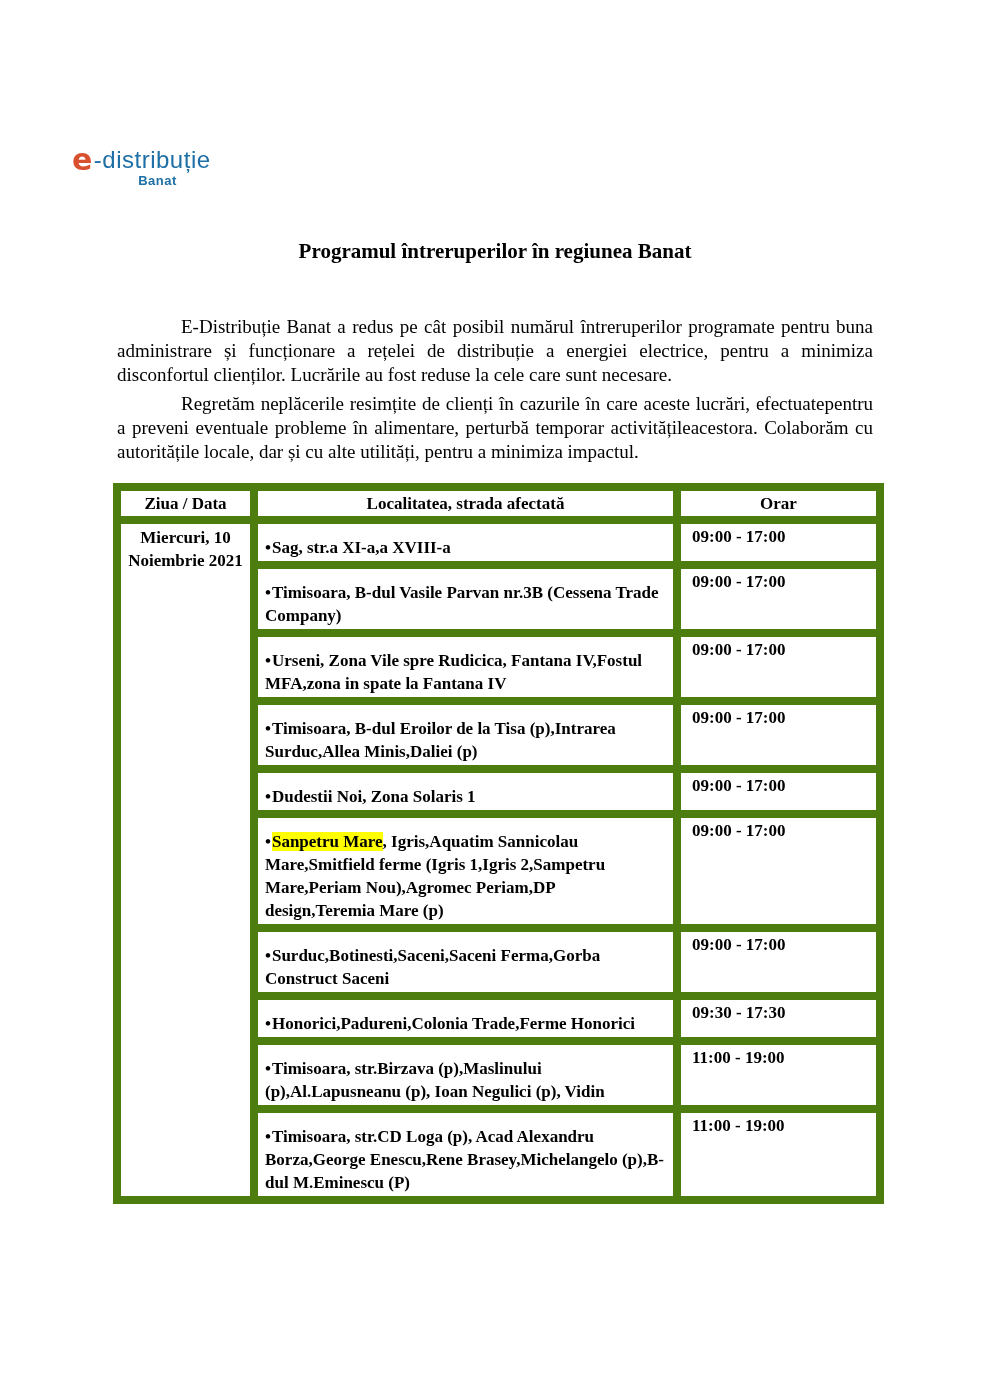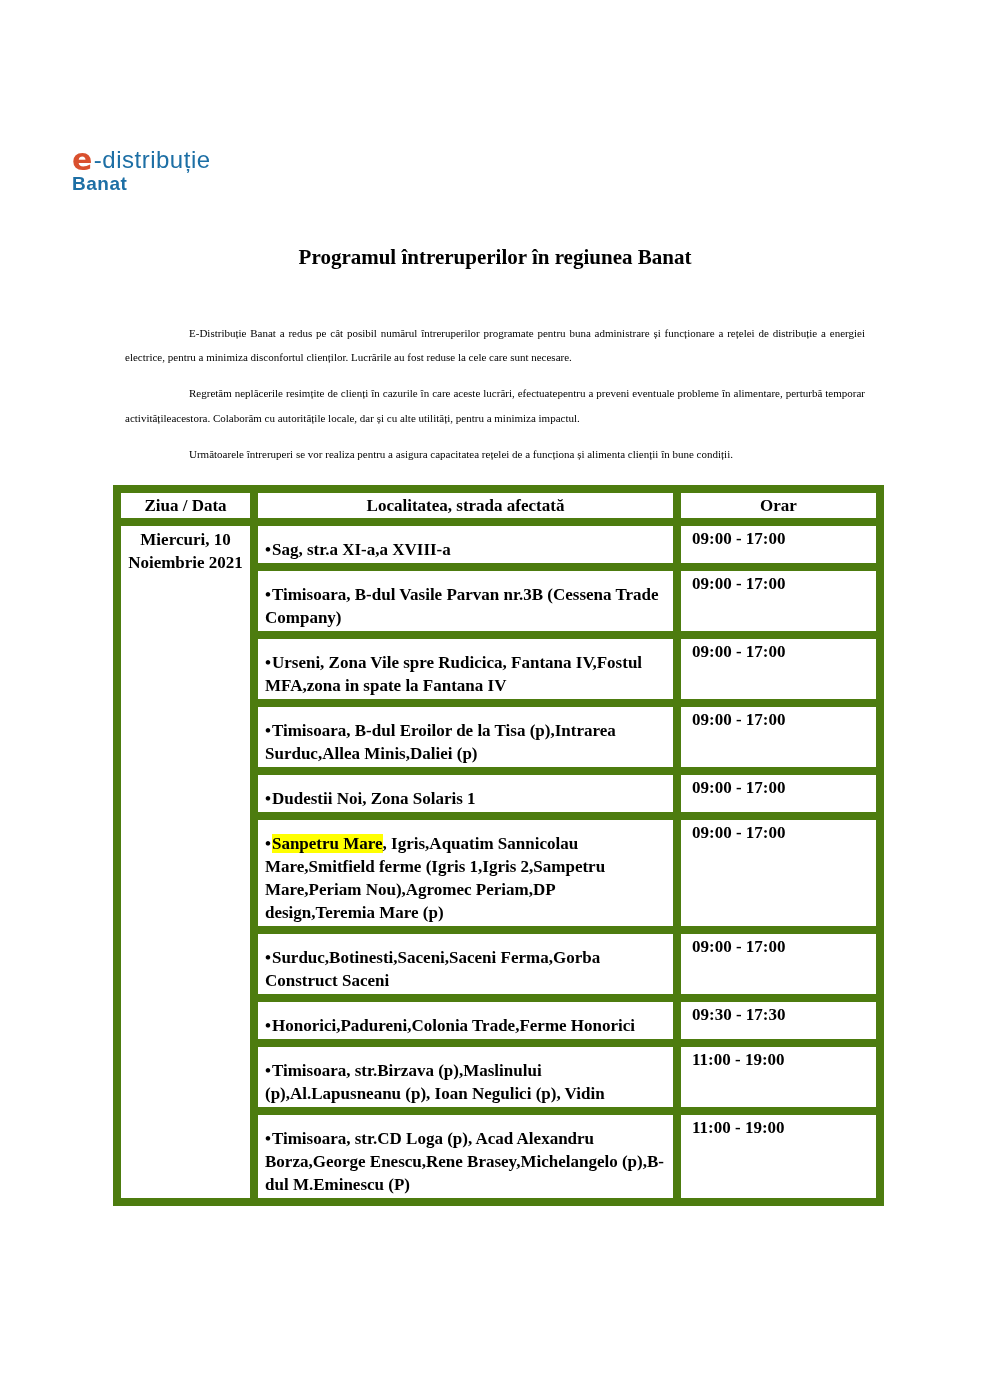--- a/index.html
+++ b/index.html
@@ -33,39 +33,39 @@
     font-weight: 500;
   }
   .logo-e {
     font-size: 30px;
     font-weight: 700;
     font-family: "DejaVu Sans", sans-serif;
     line-height: 0.8;
     margin-right: 1px;
   }
   .logo-sub {
-    text-align: left;
-    font-size: 19px;
+    text-align: center;
+    font-size: 13px;
     font-weight: 700;
     margin-top: 2px;
     padding-right: 4px;
     letter-spacing: 0.5px;
   }
   
   .title {
     margin: 52px 0 0 0;
     text-align: center;
     font-size: 21px;
     font-weight: 700;
   }
   
   .paras { margin-top: 51px; }
   .para {
-    margin: 12px;
-    font-size: 11px;
+    margin: 4px;
+    font-size: 19px;
     line-height: 24.2px;
     text-align: justify;
     text-indent: 64px;
   }
   
   table.outages {
     margin-top: 19px;
     border-collapse: collapse;
     table-layout: fixed;
     width: 763px;
@@ -106,21 +106,20 @@
     <div class="logo-sub" style="color: rgb(29, 111, 165);">Banat</div>
   </div>
 
   <div class="content">
 
     <h1 class="title">Programul întreruperilor în regiunea Banat</h1>
 
     <div class="paras">
       <p class="para">E-Distribuție Banat a redus pe cât posibil numărul întreruperilor programate pentru buna administrare și funcționare a rețelei de distribuție a energiei electrice, pentru a minimiza disconfortul clienților. Lucrările au fost reduse la cele care sunt necesare.</p>
       <p class="para">Regretăm neplăcerile resimțite de clienți în cazurile în care aceste lucrări, efectuatepentru a preveni eventuale probleme în alimentare, perturbă temporar activitățileacestora. Colaborăm cu autoritățile locale, dar și cu alte utilități, pentru a minimiza impactul.</p>
-      <p class="para">Următoarele întreruperi se vor realiza pentru a asigura capacitatea rețelei de a funcționa și alimenta clienții în bune condiții.</p>
     </div>
 
     <table class="outages">
       <colgroup>
         <col style="width:137px">
         <col style="width:423px">
         <col style="width:203px">
       </colgroup>
       <thead>
         <tr>

